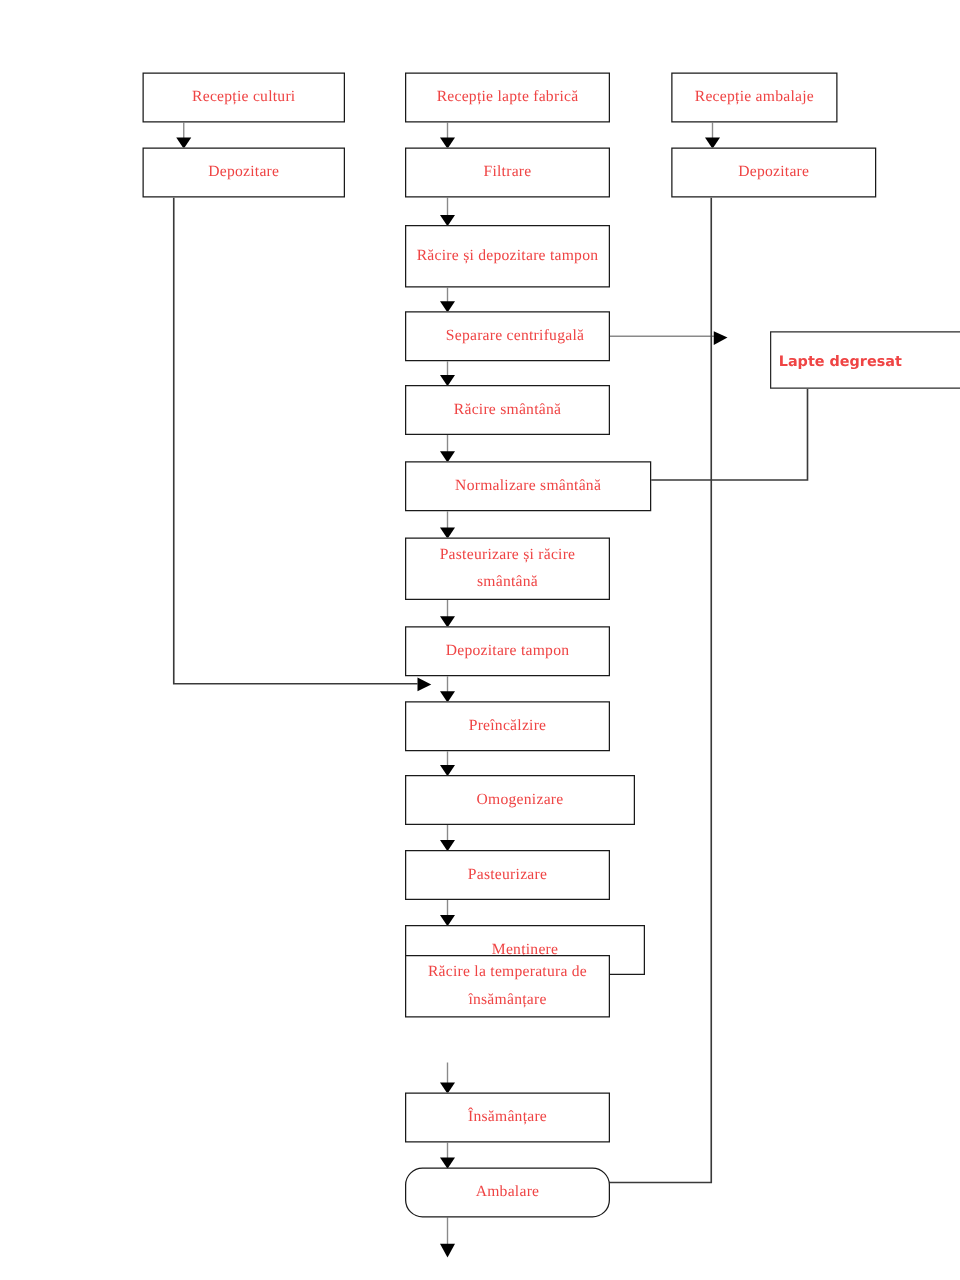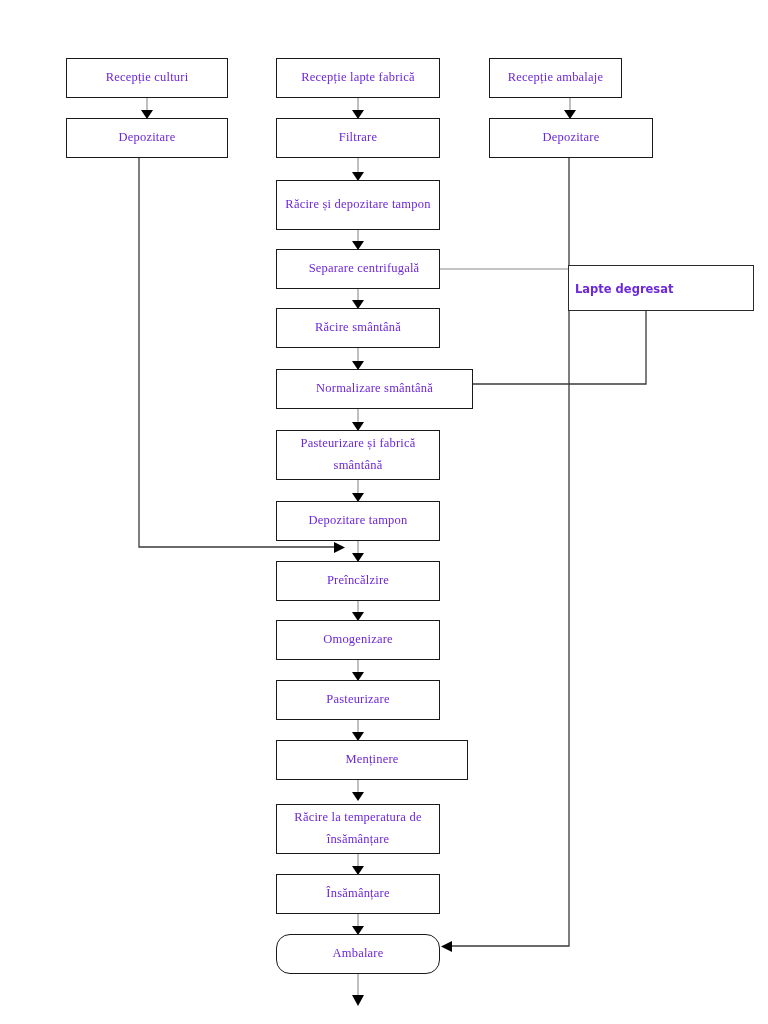--- a/index.html
+++ b/index.html
@@ -20,28 +20,29 @@
     width: 768px;
     height: 1024px;
   }
   .node {
     position: absolute;
     box-sizing: border-box;
     border: 1px solid #1a1a1a;
     background: #ffffff;
     font-family: "Liberation Serif", "DejaVu Serif", serif;
     font-size: 12.5px;
-    color: #6d28d9;
+    color: #ef4444;
     line-height: 1.55;
     display: flex;
     align-items: center;
     justify-content: center;
     text-align: center;
     letter-spacing: .2px;
     z-index: 3;
+    margin-left: 48px;
   }
   .node .txt { display: block; padding: 0 4px; }
   .node.two-line { line-height: 1.75; }
   .node.note {
     border: 1.6px solid #2b2b2b;
     font-family: "DejaVu Sans", "Liberation Sans", sans-serif;
     font-size: 11.5px;
     font-weight: bold;
     align-items: center;
     justify-content: flex-start;
@@ -158,44 +159,44 @@
 
   <div class="node" style="left:276px;top:308px;width:164px;height:40px;">
     <span class="txt">Răcire smântână</span>
   </div>
 
   <div class="node" style="left:276px;top:369px;width:197px;height:40px;">
     <span class="txt">Normalizare smântână</span>
   </div>
 
   <div class="node two-line" style="left:276px;top:430px;width:164px;height:50px;">
-    <span class="txt">Pasteurizare și fabrică smântână</span>
+    <span class="txt">Pasteurizare și răcire smântână</span>
   </div>
 
   <div class="node" style="left:276px;top:501px;width:164px;height:40px;">
     <span class="txt">Depozitare tampon</span>
   </div>
 
   <div class="node" style="left:276px;top:561px;width:164px;height:40px;">
     <span class="txt">Preîncălzire</span>
   </div>
 
-  <div class="node" style="left:276px;top:620px;width:164px;height:40px;font-family:Liberation Serif, serif;">
+  <div class="node" style="left:276px;top:620px;width:184px;height:40px;font-family:Liberation Serif, serif;">
     <span class="txt">Omogenizare</span>
   </div>
 
   <div class="node" style="left:276px;top:680px;width:164px;height:40px;">
     <span class="txt">Pasteurizare</span>
   </div>
 
   <div class="node" style="left:276px;top:740px;width:192px;height:40px;">
     <span class="txt">Menținere</span>
   </div>
 
-  <div class="node two-line" style="left:276px;top:804px;width:164px;height:50px;">
+  <div class="node two-line" style="left:276px;top:764px;width:164px;height:50px;">
     <span class="txt">Răcire la temperatura de însămânțare</span>
   </div>
 
   <div class="node" style="left:276px;top:874px;width:164px;height:40px;">
     <span class="txt">Însămânțare</span>
   </div>
 
   <div class="node" style="left:276px;top:934px;width:164px;height:40px;border-radius:14px;">
     <span class="txt">Ambalare</span>
   </div>

